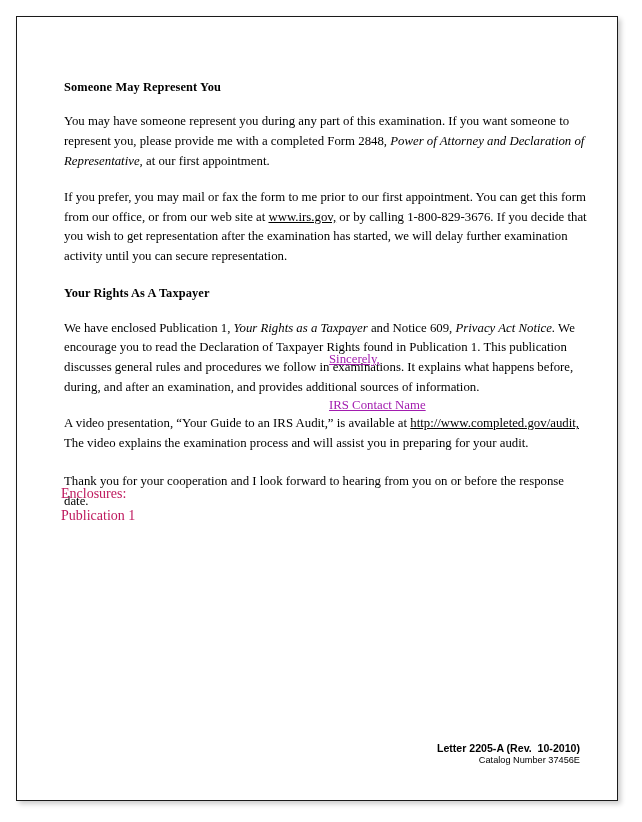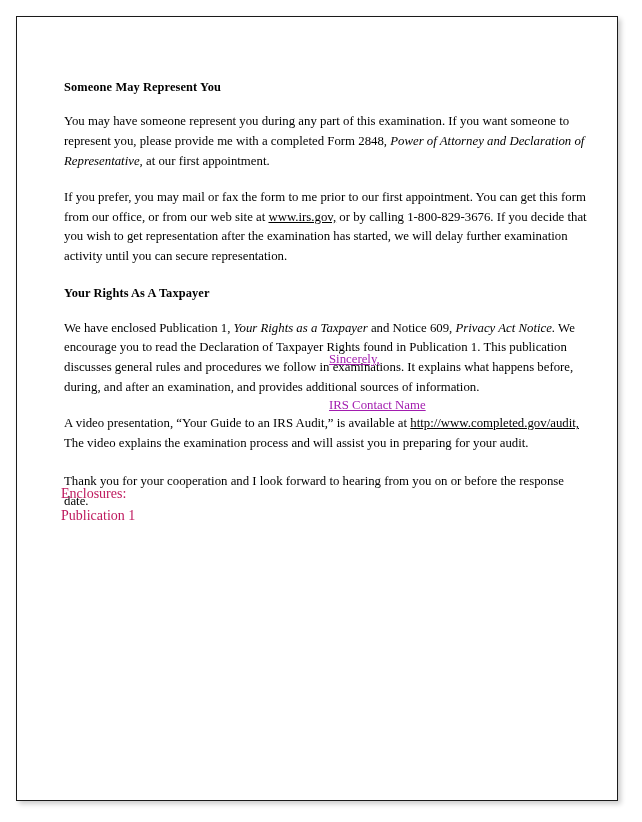--- a/index.html
+++ b/index.html
@@ -156,14 +156,18 @@
     <p class="sig-line">Sincerely,</p>
     <div class="sig-gap"></div>
     <p class="sig-line">IRS Contact Name</p>
   </div>
 
   <div id="enclosures-block">
     <p class="enc-line">Enclosures:</p>
     <p class="enc-line">Publication 1</p>
   </div>
 
+  <div id="page-footer">
+    <p id="footer-letter-id">Letter 2205-A (Rev.  10-2010)</p>
+    <p id="footer-catalog">Catalog Number 37456E</p>
+  </div>
 
 </div>
 
 </body></html>

